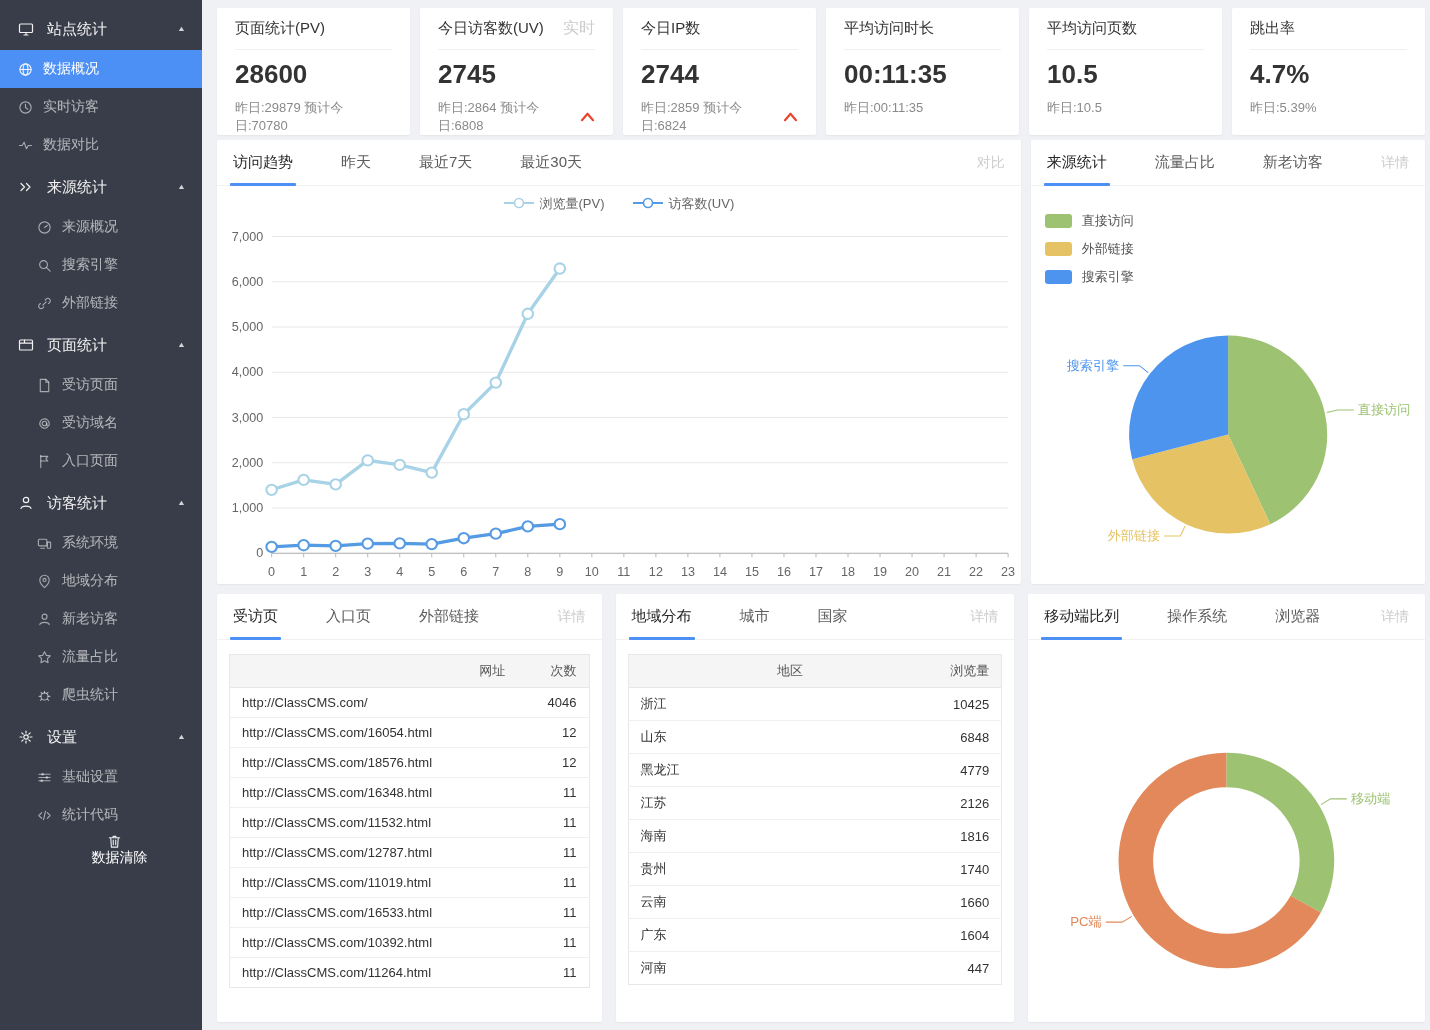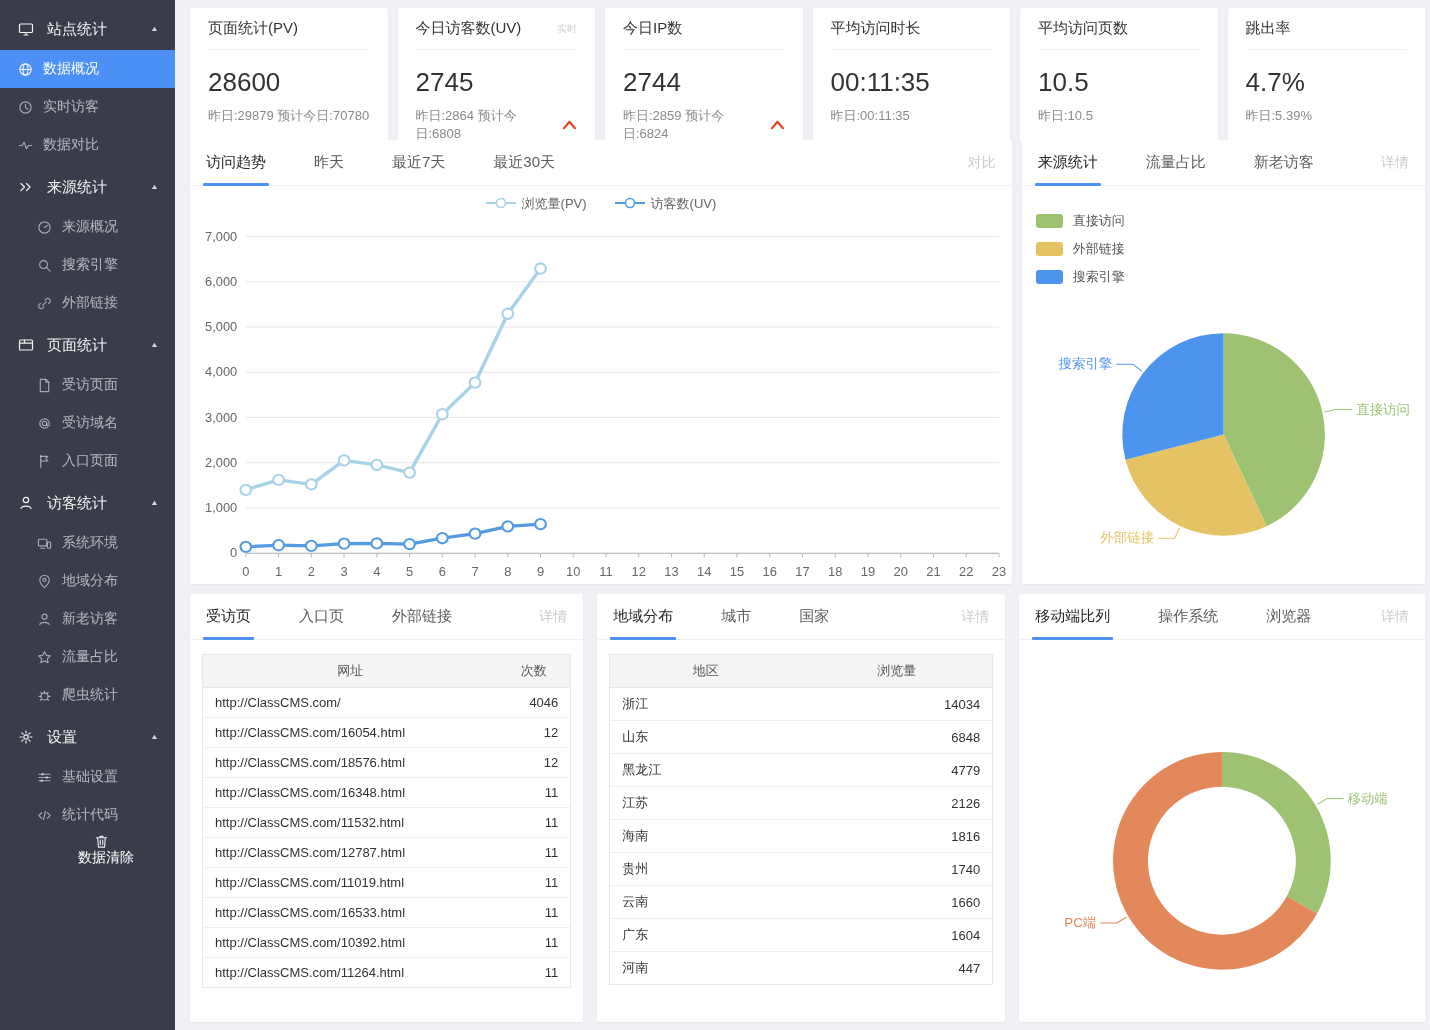--- a/index.html
+++ b/index.html
@@ -1,42 +1,42 @@
 <!DOCTYPE html>
 <html><head>
 <meta charset="utf-8">
 <style>
   * { margin:0; padding:0; box-sizing:border-box; }
   html,body { width:1430px; height:1030px; overflow:hidden; }
   body { font-family:"Liberation Sans","DejaVu Sans",sans-serif; background:#eff1f4; display:flex; }
 
   
-  .sidebar { width:175px; background:#393D49; flex-shrink:0; padding-top:6px; overflow:hidden; }
+  .sidebar { width:202px; background:#393D49; flex-shrink:0; padding-top:6px; overflow:hidden; }
   .side-group { margin-top:2px; }
   .side-group-head { display:flex; align-items:center; height:42px; padding:0 16px 0 18px;
     color:#f2f2f2; font-size:15px; cursor:pointer; }
   .side-group-head .lbl { flex:1; }
   .side-group-head .arr { font-size:9px; color:#d4d4d4; transform:scaleY(.8); }
   .side-item { display:flex; align-items:center; height:38px; padding-left:18px;
     color:rgba(255,255,255,.62); font-size:14px; cursor:pointer; }
   .side-item.indent { padding-left:37px; }
   .side-item.active { background:#4C8FF5; color:#fff; }
   .side-item.bright { color:#fff;flex-direction:column; }
   .icon { display:inline-flex; width:16px; height:16px; margin-right:13px; flex-shrink:0; }
   .side-item .icon { width:15px; height:15px; margin-right:10px; opacity:.9; }
   .icon svg { width:100%; height:100%; }
 
   
   .main { flex:1; min-width:0; padding:8px 5px 8px 15px; display:flex; flex-direction:column; gap:10px; }
   .cards-row { display:grid; grid-template-columns:repeat(6,1fr); gap:10px; height:122px; }
   .card { background:#fff; border-radius:2px; padding:0 18px; box-shadow:0 1px 2px rgba(0,0,0,.05); }
   .card-head { display:flex; align-items:center; justify-content:space-between; height:42px;
     border-bottom:1px solid #f0f0f0; font-size:15px; color:#333; }
-  .card-badge { color:#ccc; font-size:10px; }
-  .card-value { font-size:26px; font-weight:normal; color:#333; margin-top:17px; }
+  .card-badge { color:#ccc; font-size:16px; }
+  .card-value { font-size:26px; font-weight:bold; color:#333; margin-top:9px; }
   .card-sub { margin-top:9px; font-size:13px; color:#8a8a8a; display:flex; align-items:center; gap:9px; }
 
   .mid-row { display:grid; grid-template-columns:795fr 390fr; gap:10px; height:444px; }
   .bottom-row { display:grid; grid-template-columns:378fr 392fr 390fr; gap:14px; flex:1; min-height:0; }
 
   .panel { background:#fff; border-radius:2px; box-shadow:0 1px 2px rgba(0,0,0,.05);
     display:flex; flex-direction:column; overflow:hidden; }
   .panel-head { display:flex; align-items:stretch; height:46px; border-bottom:1px solid #f2f2f2;
     padding:0 16px; flex-shrink:0; }
   .tabs { display:flex; gap:48px; flex:1; }
@@ -50,21 +50,21 @@
   .tl-item { display:flex; align-items:center; gap:6px; font-size:13px; color:#666; cursor:pointer; }
   .chart-fill { flex:1; min-height:0; }
   .chart-fill svg, #trend-chart { display:block; width:100%; height:100%; }
 
   .source-legend { padding:26px 0 0 14px; display:flex; flex-direction:column; gap:10px; flex-shrink:0; }
   .sl-item { display:flex; align-items:center; gap:10px; font-size:13px; color:#555; cursor:pointer; }
   .sl-swatch { width:27px; height:14px; border-radius:3px; }
 
   .table-wrap { padding:14px 12px 0; }
   table.data-table { width:100%; border-collapse:collapse; font-size:13px; border:1px solid #e8e8e8; }
-  .data-table th { background:#f5f5f5; color:#595959; font-weight:normal; text-align:center;
+  .data-table th { background:#f5f5f5; color:#595959; font-weight:normal; text-align:right;
     padding:7px 12px; border-bottom:1px solid #e8e8e8; }
   .data-table td { color:#333; padding:7px 12px; border-bottom:1px solid #efefef; }
   .data-table tr:last-child td { border-bottom:none; }
   .num { text-align:right; }
 </style>
 </head>
 <body>
 
 <aside class="sidebar">
   <nav id="sidebar-nav">
@@ -580,21 +580,21 @@
           <table class="data-table">
             <thead>
               <tr>
                 <th>地区</th>
                 <th class="num">浏览量</th>
               </tr>
             </thead>
             <tbody>
               <tr>
                 <td>浙江</td>
-                <td class="num">14034</td>
+                <td class="num">10425</td>
               </tr>
               <tr>
                 <td>山东</td>
                 <td class="num">6848</td>
               </tr>
               <tr>
                 <td>黑龙江</td>
                 <td class="num">4779</td>
               </tr>
               <tr>

